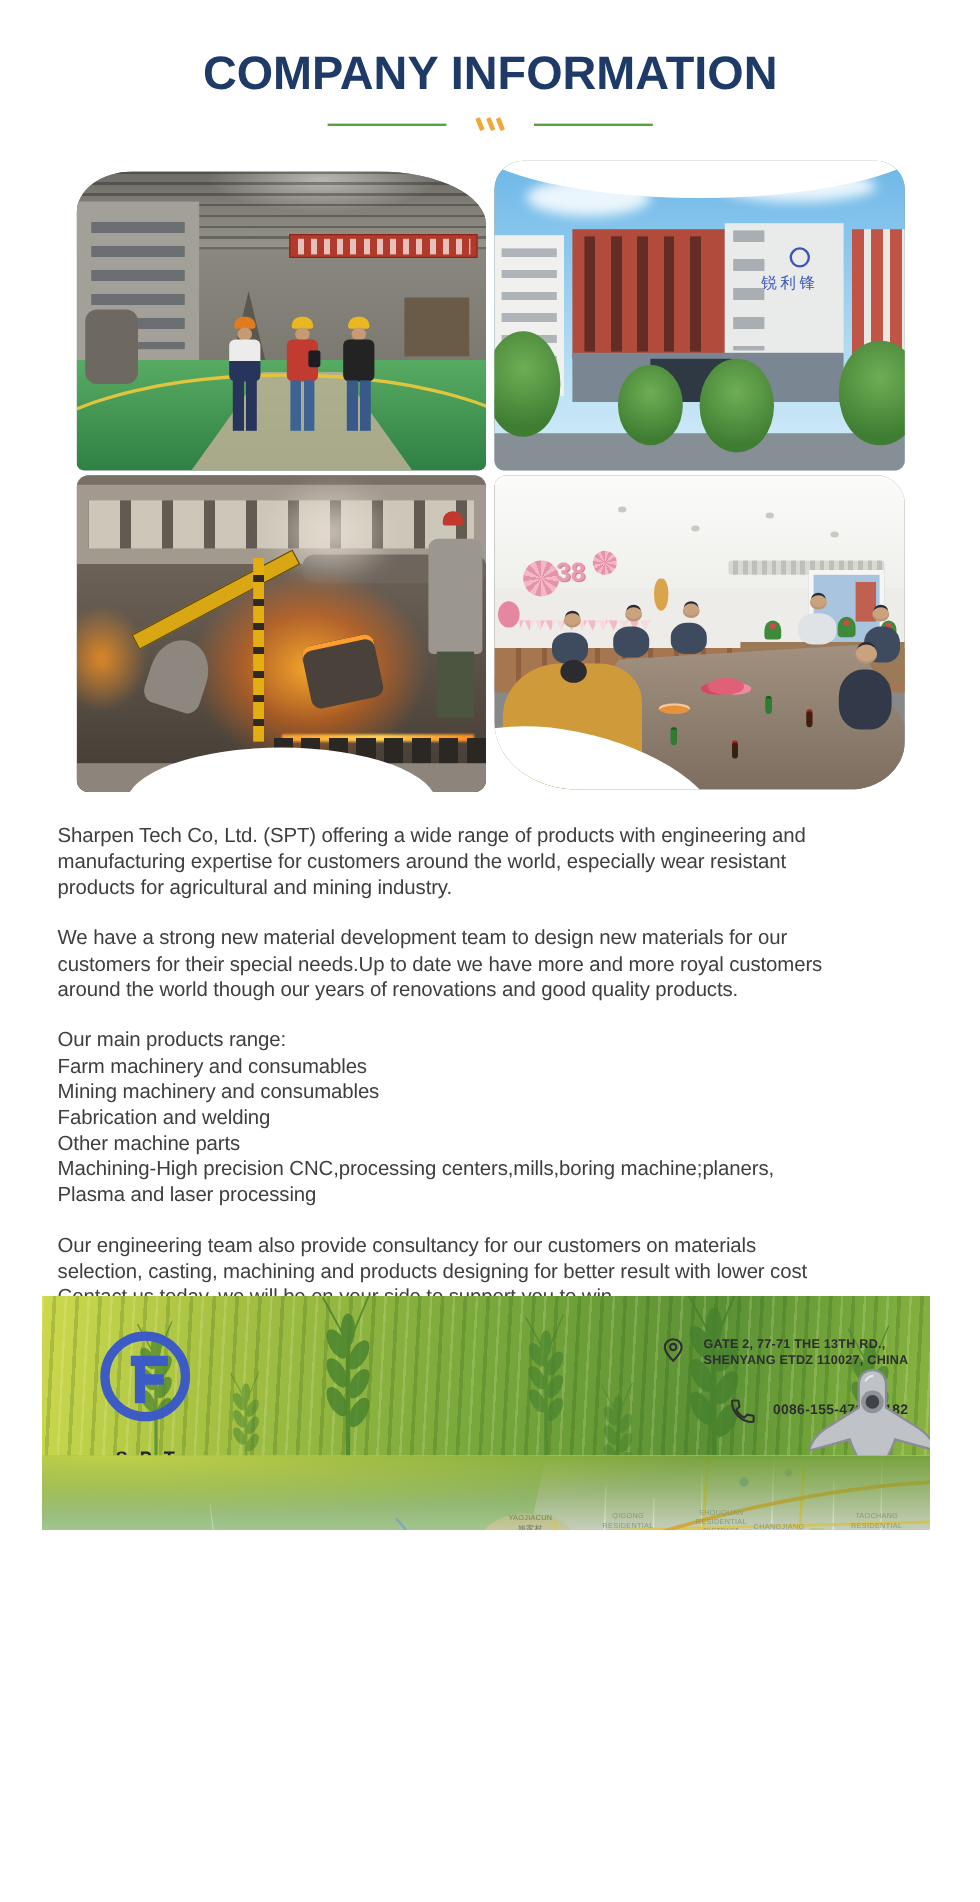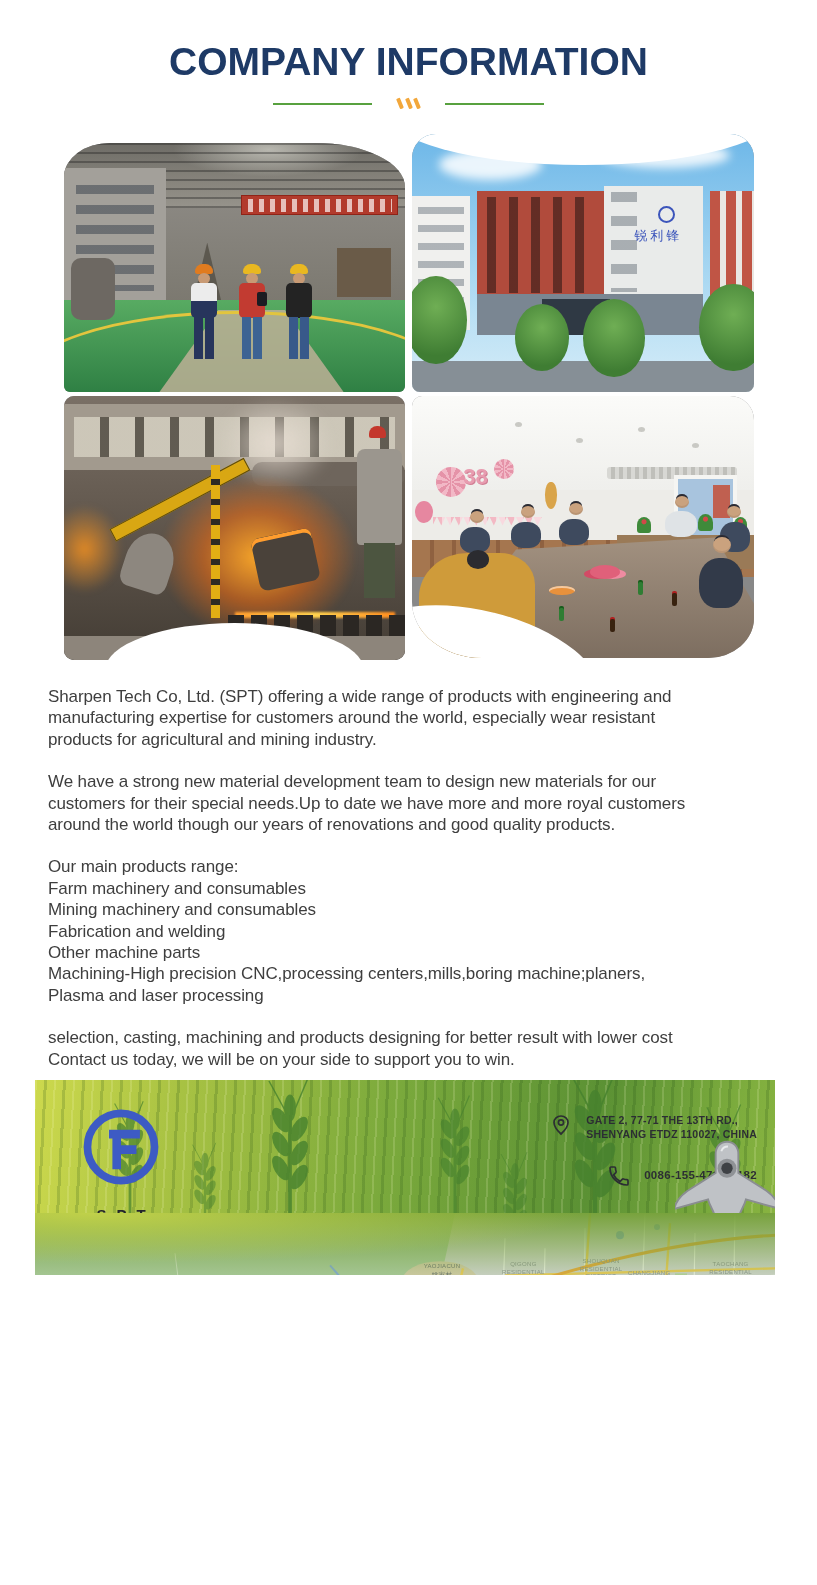--- a/index.html
+++ b/index.html
@@ -324,20 +324,21 @@
       <div class="para">
         <div class="tline">Our main products range:</div>
         <div class="tline">Farm machinery and consumables</div>
         <div class="tline">Mining machinery and consumables</div>
         <div class="tline">Fabrication and welding</div>
         <div class="tline">Other machine parts</div>
         <div class="tline">Machining-High precision CNC,processing centers,mills,boring machine;planers,</div>
         <div class="tline">Plasma and laser processing</div>
       </div>
       <div class="para">
+        <div class="tline">Our engineering team also provide consultancy for our customers on materials</div>
         <div class="tline">selection, casting, machining and products designing for better result with lower cost</div>
         <div class="tline">Contact us today, we will be on your side to support you to win.</div>
       </div>
     </div>
 
   <div class="footer">
     <svg class="spikes" viewBox="0 0 740 215" preserveAspectRatio="none">
       <defs>
         <g id="spike" fill="#47822e">
           <line x1="0" y1="95" x2="0" y2="12" stroke="#47822e" stroke-width="2.5"></line>

